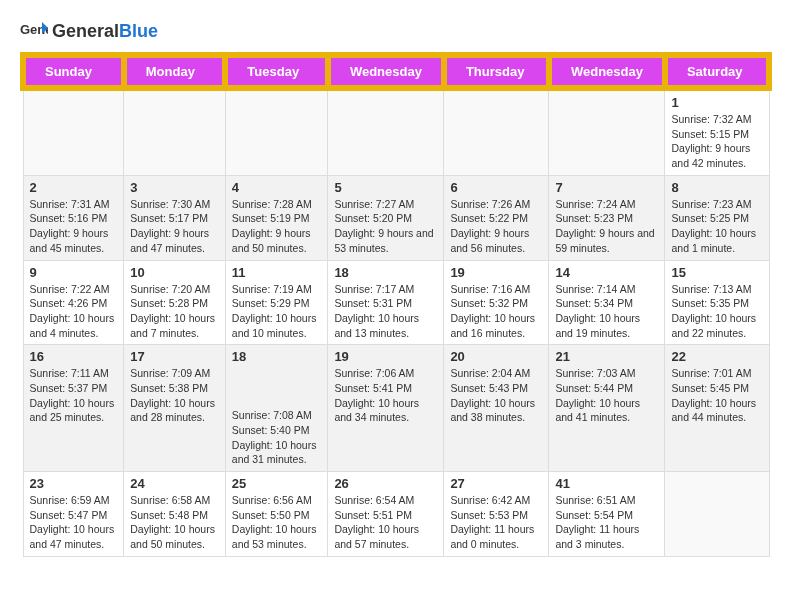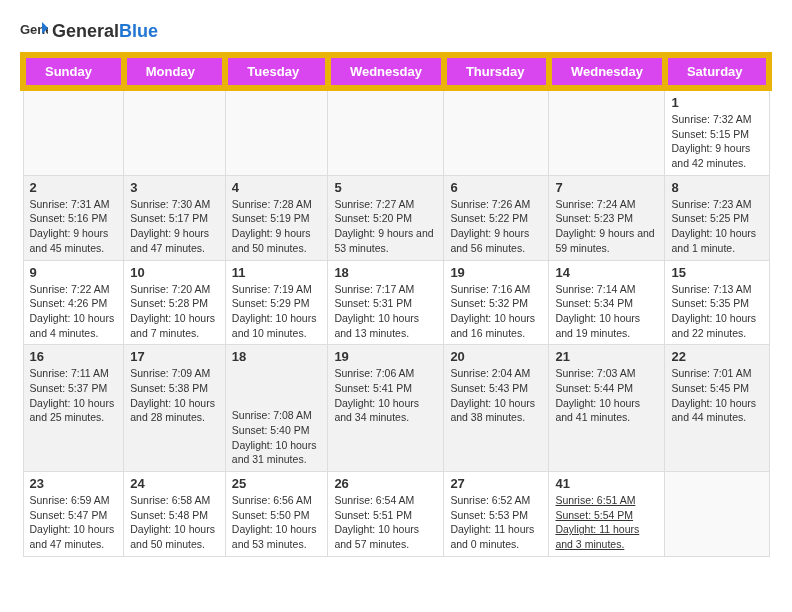--- a/index.html
+++ b/index.html
@@ -282,26 +282,26 @@
 Daylight: 10 hours and 53 minutes.</div>
         </td>
         <td>
           <span class="day-number">26</span>
           <div class="day-info" style="white-space: pre-line;">Sunrise: 6:54 AM
 Sunset: 5:51 PM
 Daylight: 10 hours and 57 minutes.</div>
         </td>
         <td>
           <span class="day-number">27</span>
-          <div class="day-info" style="white-space: pre-line;">Sunrise: 6:52 AM
+          <div class="day-info" style="white-space: pre-line;">Sunrise: 6:42 AM
 Sunset: 5:53 PM
 Daylight: 11 hours and 0 minutes.</div>
         </td>
         <td>
           <span class="day-number">41</span>
-          <div class="day-info" style="white-space: pre-line; text-decoration: underline;">Sunrise: 6:51 AM
+          <div class="day-info" style="white-space: pre-line;">Sunrise: 6:51 AM
 Sunset: 5:54 PM
 Daylight: 11 hours and 3 minutes.</div>
         </td>
         <td class="empty"></td>
       </tr>
     </tbody>
 </table>
 
 </body></html>

